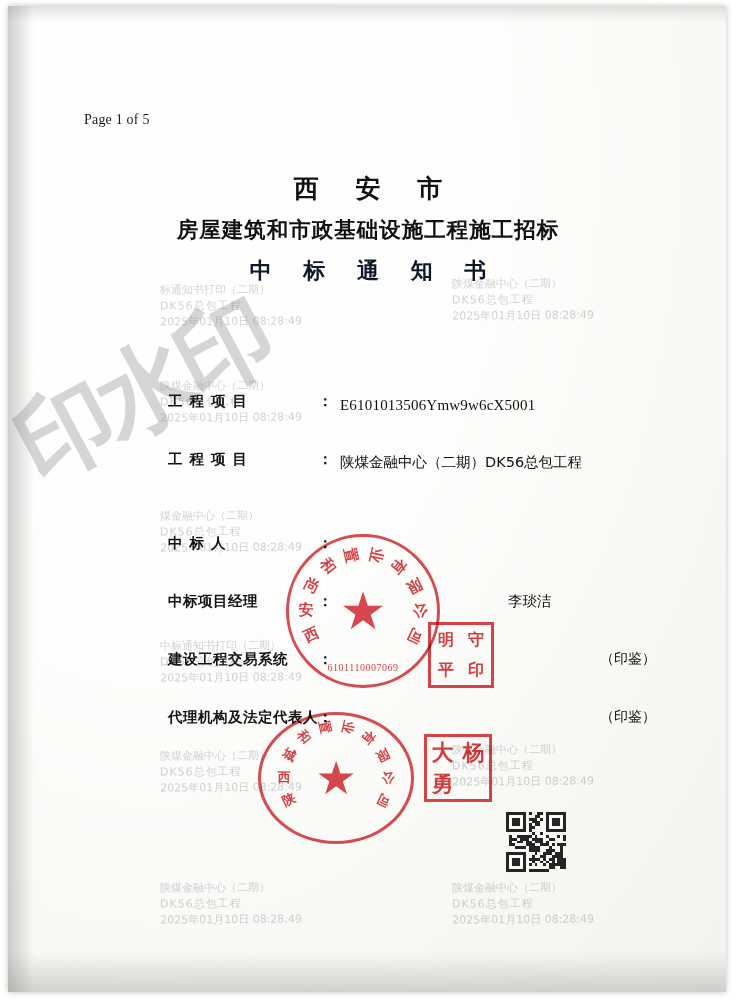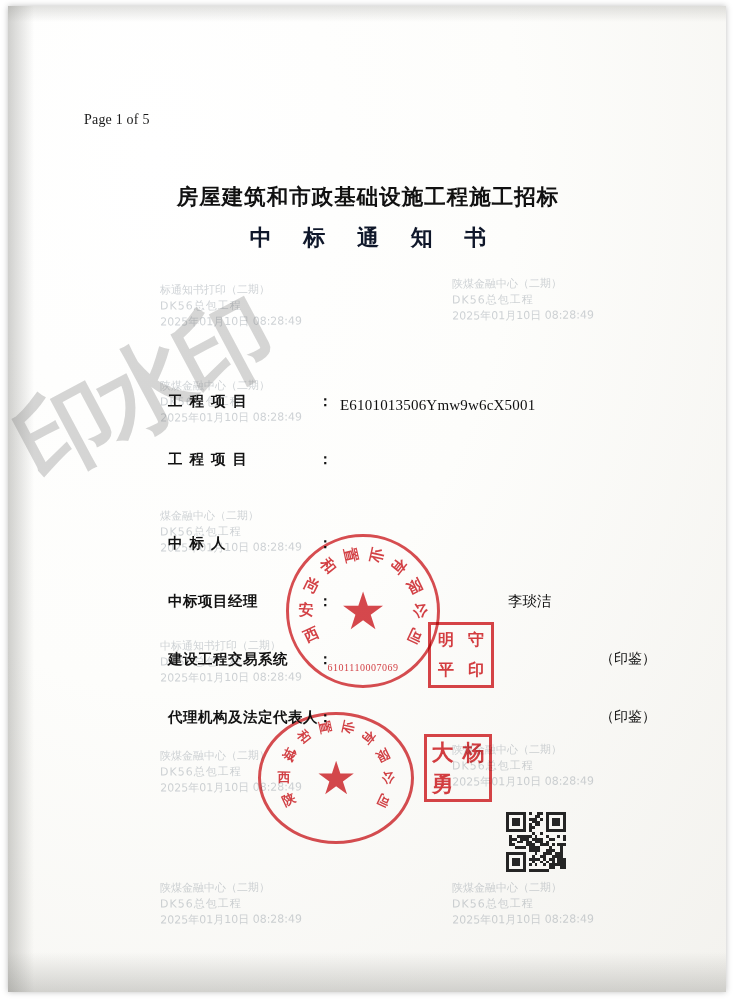--- a/index.html
+++ b/index.html
@@ -319,33 +319,35 @@
       <div class="wm-tile" style="left: 452px; top: 880px;">
         <div class="l1">陕煤金融中心（二期）</div>
         <div class="l2">DK56总包工程</div>
         <div class="l3">2025年01月10日 08:28:49</div>
       </div>
     </div>
 
   <div class="wm-big">印水印</div>
 
   <div class="title-block">
+    <div class="t1">西 安 市</div>
     <div class="t2">房屋建筑和市政基础设施工程施工招标</div>
     <div class="t3">中 标 通 知 书</div>
   </div>
 
   <div class="fields" id="fields">
       <div class="row">
         <div class="lbl spaced">工程项目</div>
         <div class="colon">：</div>
         <div class="val mono">E6101013506Ymw9w6cX5001</div>
       </div>
       <div class="row" style="min-height: 56px;">
         <div class="lbl spaced">工程项目</div>
         <div class="colon">：</div>
+        <div class="val">陕煤金融中心（二期）DK56总包工程</div>
       </div>
       <div class="row">
         <div class="lbl spaced">中标人</div>
         <div class="colon">：</div>
       </div>
       <div class="row">
         <div class="lbl">中标项目经理</div>
         <div class="colon">：</div>
         <div class="val"></div>
         <div class="name-right">李琰洁</div>

